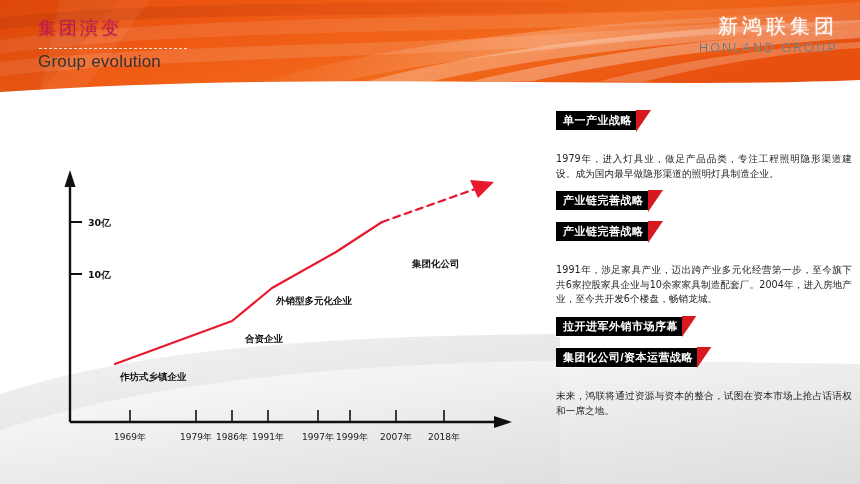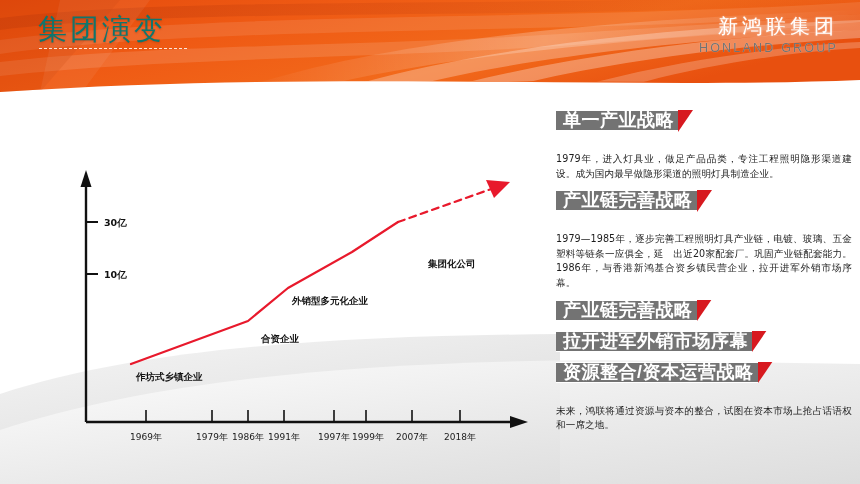--- a/index.html
+++ b/index.html
@@ -9,22 +9,22 @@
     font-family:"Liberation Sans","DejaVu Sans",sans-serif;
     position:relative;
   }
   #slide{position:absolute;inset:0;width:860px;height:484px;overflow:hidden;background:#fff;}
 
   
   .header{position:absolute;left:0;top:0;width:860px;height:92px;overflow:hidden;}
   .header svg{display:block;}
   .header-text{position:absolute;left:38px;top:14px;}
   .title-cn{
-    font-size:29px;color:#0f766e;letter-spacing:3px;line-height:31px;
-    font-family:Liberation Serif, serif;
+    font-size:18px;color:#be185d;letter-spacing:3px;line-height:31px;
+    font-family:Liberation Mono, monospace;
     text-shadow:0 1px 2px rgba(150,40,0,.35);
   }
   .title-sep{
     width:148px;height:0;margin:3px 0 2px 1px;
     border-top:1px dashed rgba(255,255,255,.85);
   }
   .title-en{
     font-size:17px;color:#333333;line-height:21px;letter-spacing:.2px;
   }
 
@@ -36,42 +36,42 @@
   }
   .logo-en{
     font-size:12.5px;color:#737373;letter-spacing:2.2px;line-height:16px;margin-top:2px;
     text-shadow:0 0 1px rgba(255,255,255,.5);
   }
 
   
   .bottom-wave{position:absolute;left:0;bottom:0;width:860px;height:150px;}
 
   
-  .chart{position:absolute;left:16px;top:92px;width:540px;height:392px;text-align:center;}
+  .chart{position:absolute;left:0;top:92px;width:540px;height:392px;text-align:center;}
   .chart-svg{position:absolute;left:0;top:0;}
   .axis-label{
     font-size:9.5px;fill:#111;font-weight:bold;
     font-family:"DejaVu Sans","Liberation Sans",sans-serif;
   }
   .tick-label{
     font-size:9px;fill:#1a1a1a;
     font-family:"DejaVu Sans","Liberation Sans",sans-serif;
   }
   .node-label{
     font-size:9.5px;fill:#111;font-weight:bold;
     font-family:"DejaVu Sans","Liberation Sans",sans-serif;
   }
 
   
   .panel{position:absolute;left:556px;top:110px;width:296px;}
   .sec{margin-bottom:9px;}
   .sec-head{
     position:relative;display:inline-block;height:19px;
-    background:#737373;color:#ffffff;
-    font-size:18px;font-weight:bold;line-height:19px;
+    background:#000000;color:#ffffff;
+    font-size:11px;font-weight:bold;line-height:19px;
     padding:0 4px 0 7px;letter-spacing:.5px;
     font-family:Liberation Sans, sans-serif;
     border-top:1.5px solid #ffffff;border-bottom:1.5px solid #ffffff;
   }
   .sec-head::after{
     content:"";position:absolute;right:-15px;top:-1.5px;
     border-top:22px solid #d7191f;
     border-right:15px solid transparent;
   }
   .sec-head-wrap{position:relative;overflow:hidden;height:22px;}
@@ -138,20 +138,21 @@
         <path d="M0,0 L120,0 L40,92 L0,92 Z" fill="#c93f09" opacity="0.22"></path>
         <path d="M60,0 L150,0 L82,92 L40,92 Z" fill="#ffffff" opacity="0.06"></path>
       </g>
 
       <path d="M0,92 L860,92 L860,76 C620,86 330,70 0,90 Z" fill="#ffffff" opacity="0.0"></path>
     </svg>
 
     <div class="header-text">
       <div class="title-cn">集团演变</div>
       <div class="title-sep"></div>
+      <div class="title-en">Group evolution</div>
     </div>
 
     <div class="logo">
       <div class="logo-cn">新鸿联集团</div>
       <div class="logo-en">HONLAND GROUP</div>
     </div>
   </div>
 
   <div class="chart">
     <svg class="chart-svg" width="540" height="392" viewBox="0 0 540 392">
@@ -207,37 +208,37 @@
       <div class="sec-head-wrap">
         <span class="sec-head">单一产业战略</span>
       </div>
       <div class="sec-body">1979年，进入灯具业，做足产品品类，专注工程照明隐形渠道建设。成为国内最早做隐形渠道的照明灯具制造企业。</div>
     </div>
 
     <div class="sec">
       <div class="sec-head-wrap">
         <span class="sec-head">产业链完善战略</span>
       </div>
-      <div class="sec-body">1979—1985年，逐步完善工程照明灯具产业链，电镀、玻璃、五金塑料等链条一应俱全，延　出近20家配套厂。巩固产业链配套能力。1986年，与香港新鸿基合资乡镇民营企业，拉开进军外销市场序幕。</div>
     </div>
 
     <div class="sec">
       <div class="sec-head-wrap">
         <span class="sec-head">产业链完善战略</span>
       </div>
+      <div class="sec-body">1991年，涉足家具产业，迈出跨产业多元化经营第一步，至今旗下共6家控股家具企业与10余家家具制造配套厂。2004年，进入房地产业，至今共开发6个楼盘，畅销龙城。</div>
     </div>
 
     <div class="sec">
       <div class="sec-head-wrap">
         <span class="sec-head">拉开进军外销市场序幕</span>
       </div>
     </div>
 
     <div class="sec">
       <div class="sec-head-wrap">
-        <span class="sec-head">资源整合/资本运营战略</span>
+        <span class="sec-head">集团化公司/资本运营战略</span>
       </div>
       <div class="sec-body">未来，鸿联将通过资源与资本的整合，试图在资本市场上抢占话语权和一席之地。</div>
     </div>
 
   </div>
 
 </div>
 
 </body></html>

